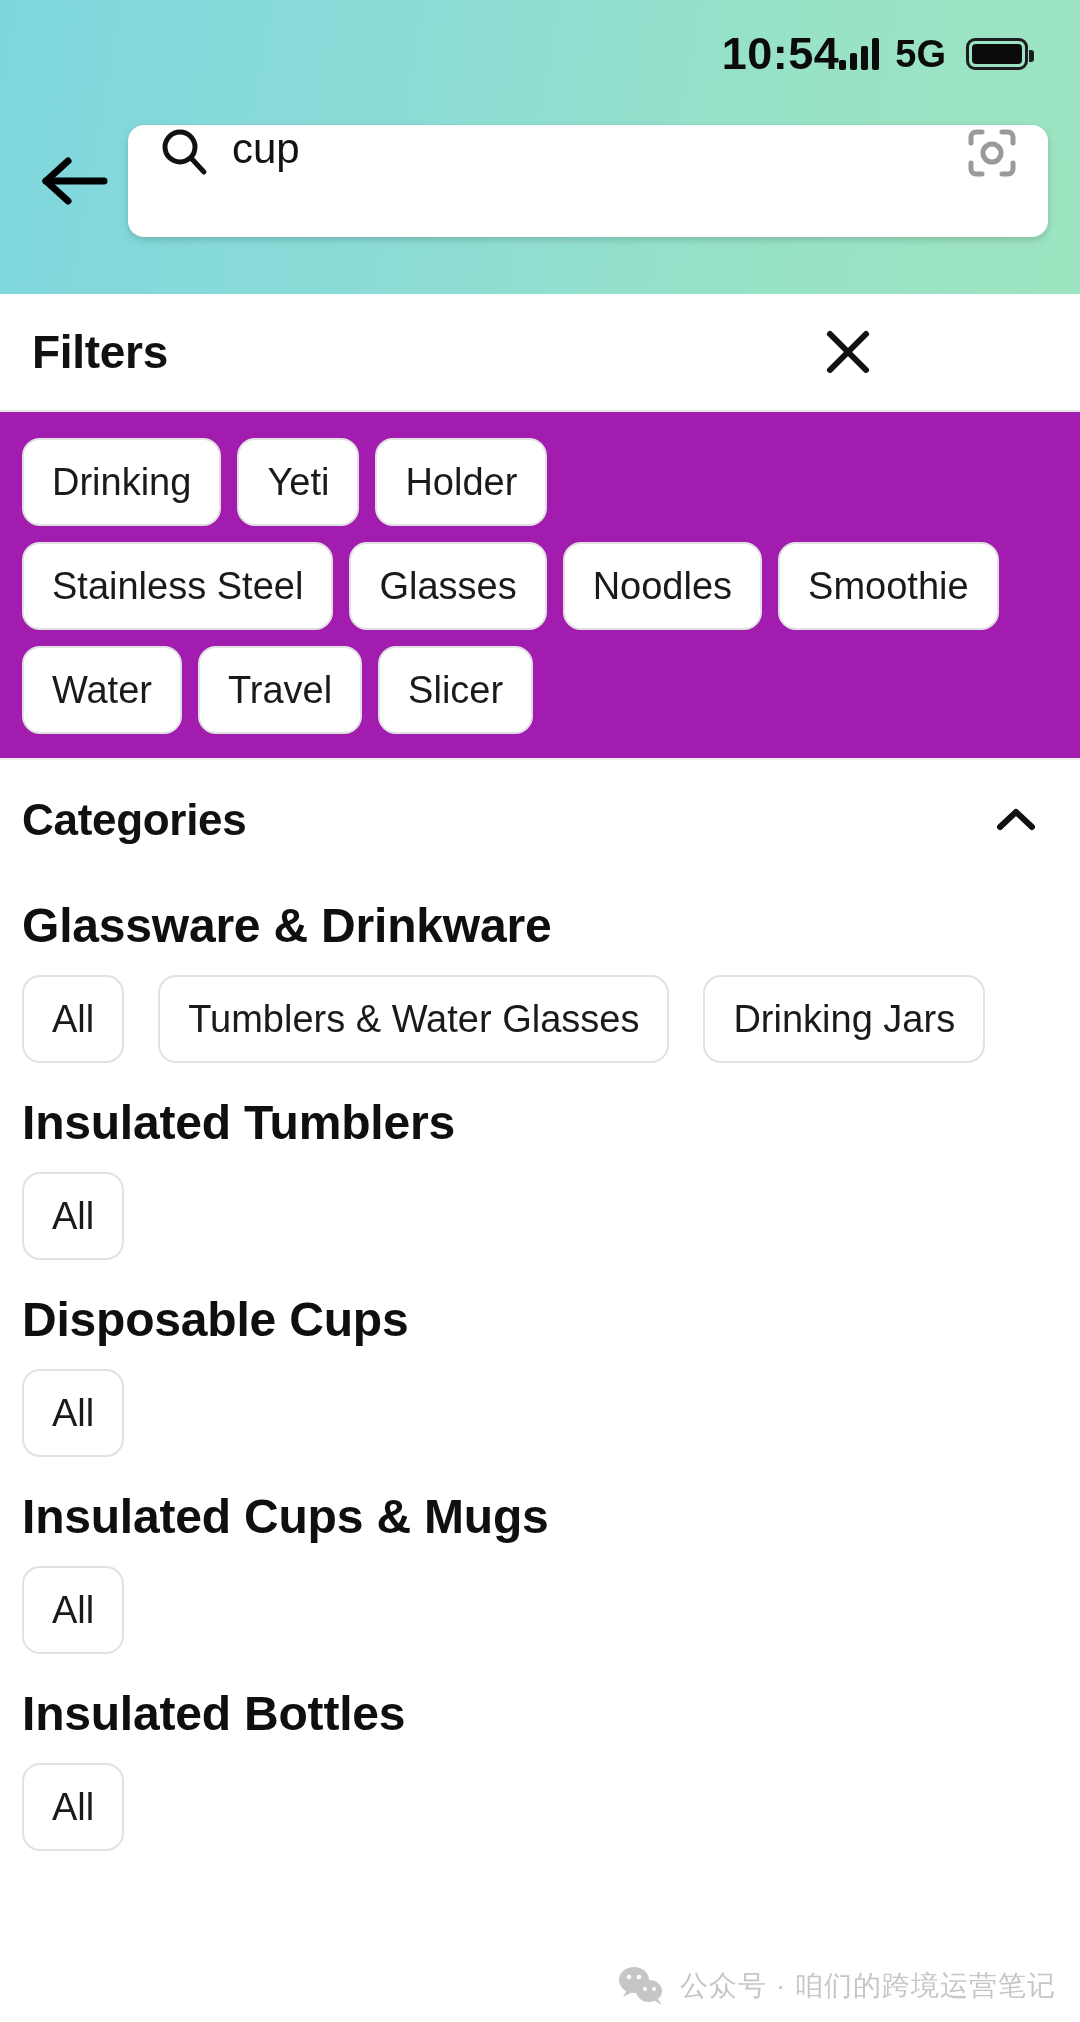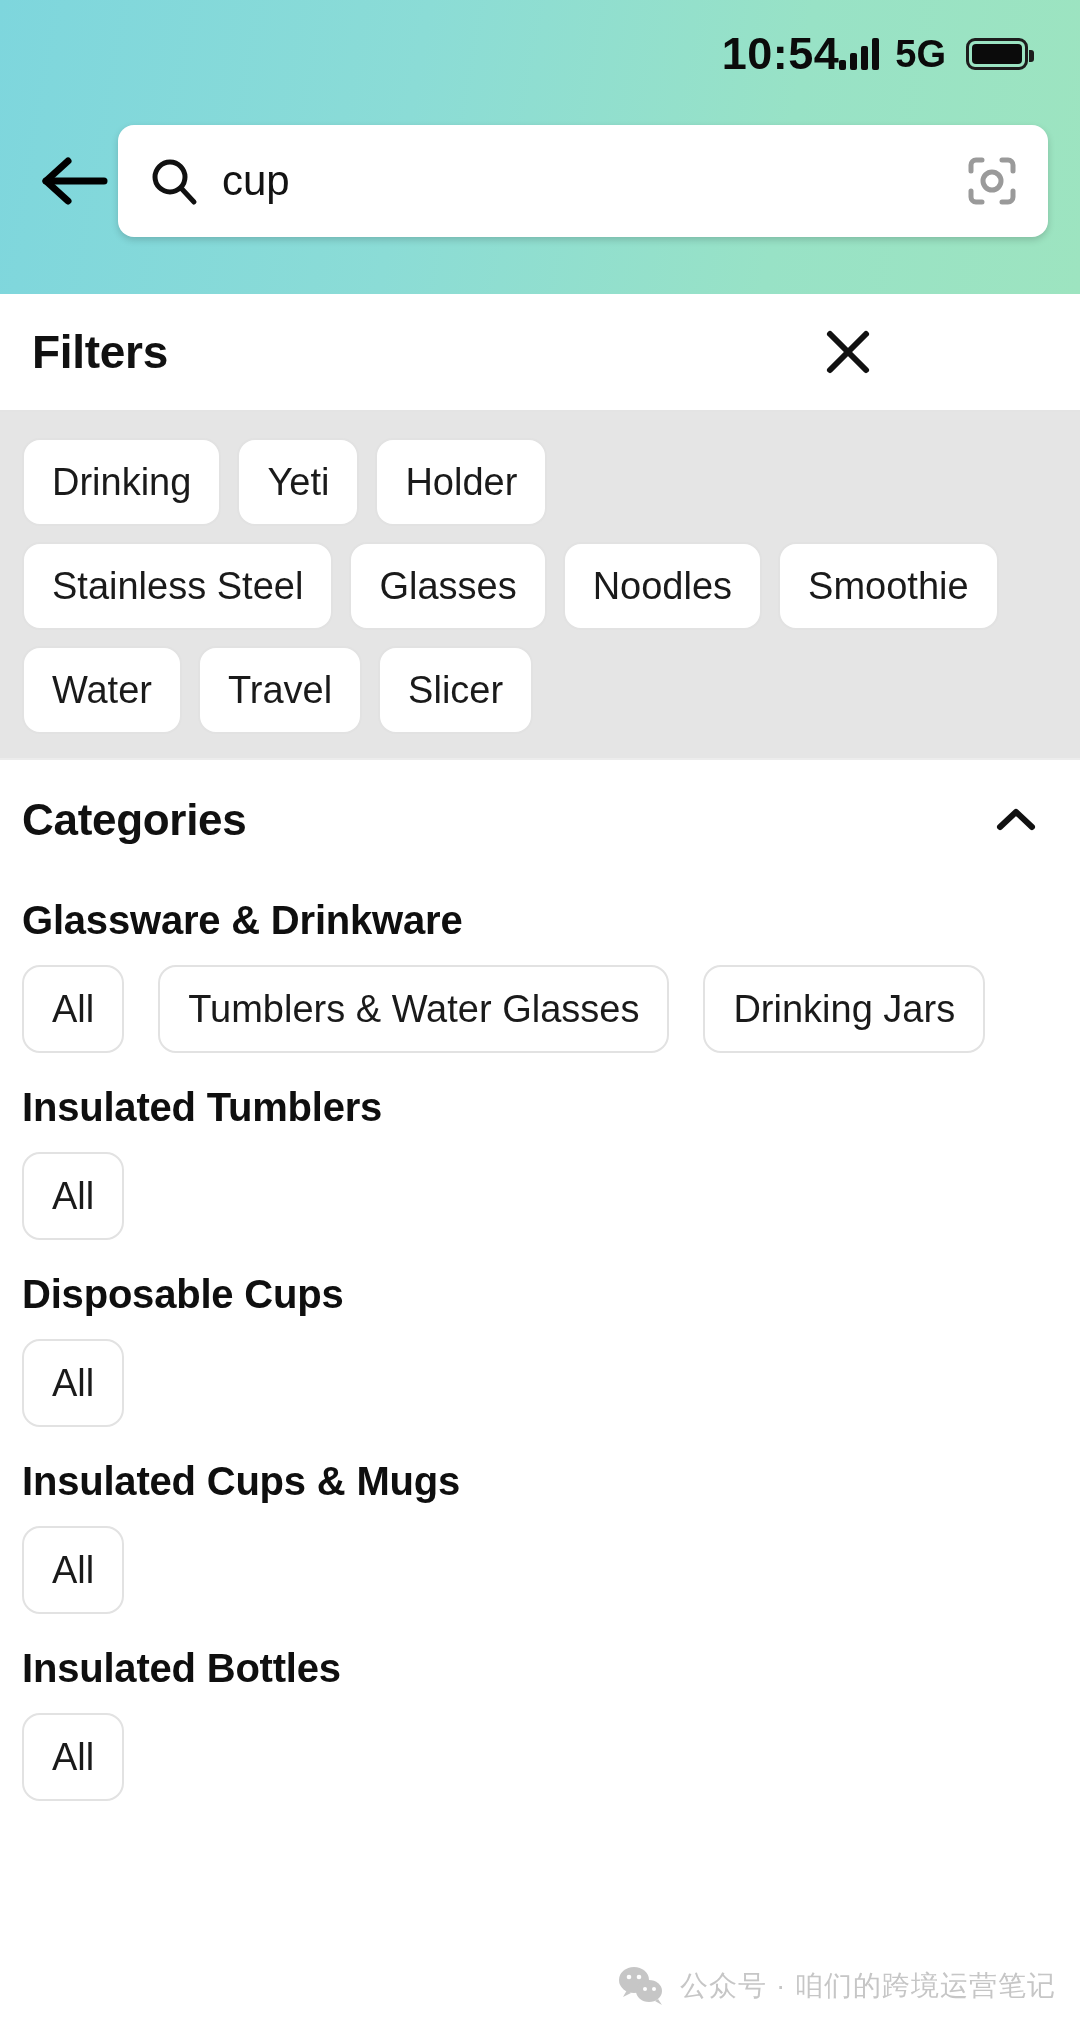--- a/index.html
+++ b/index.html
@@ -121,26 +121,26 @@
     height: 92px;
     display: flex;
     align-items: center;
     justify-content: center;
     flex: 0 0 auto;
   }
 
   .searchbar {
     flex: 1 1 auto;
     height: 112px;
+    margin-left: 10px;
     margin-right: 32px;
     background: #ffffff;
     border-radius: 16px;
     box-shadow: 0 3px 7px rgba(0,0,0,0.17);
     display: flex;
-    align-items: center;
     padding: 0 28px 0 30px;
   }
 
   .search-icon-wrap {
     flex: 0 0 auto;
     display: flex;
     align-items: center;
     justify-content: center;
     width: 52px;
     height: 52px;
@@ -198,21 +198,21 @@
     background: #e4e4e4;
   }
   .hr.inset {
     width: 1080px;
     background: #ececec;
   }
 
   
   .chip-area {
     padding: 26px 22px 22px 22px;
-    background: #e5e5e5;
+    background: #a21caf;
   }
 
   .chip-row {
     display: flex;
     gap: 16px;
     margin-bottom: 16px;
     flex-wrap: nowrap;
   }
   .chip-row:last-child { margin-bottom: 2px; }
 
@@ -256,21 +256,21 @@
     width: 60px;
     height: 60px;
     display: flex;
     align-items: center;
     justify-content: center;
   }
 
   .group { padding: 0 22px; }
 
   .group-title {
-    font-size: 40px;
+    font-size: 48px;
     font-weight: 700;
     color: #0f0f0f;
     margin: 18px 0 22px 0;
     letter-spacing: -0.2px;
   }
 
   .group-chips {
     display: flex;
     gap: 34px;
     flex-wrap: nowrap;

